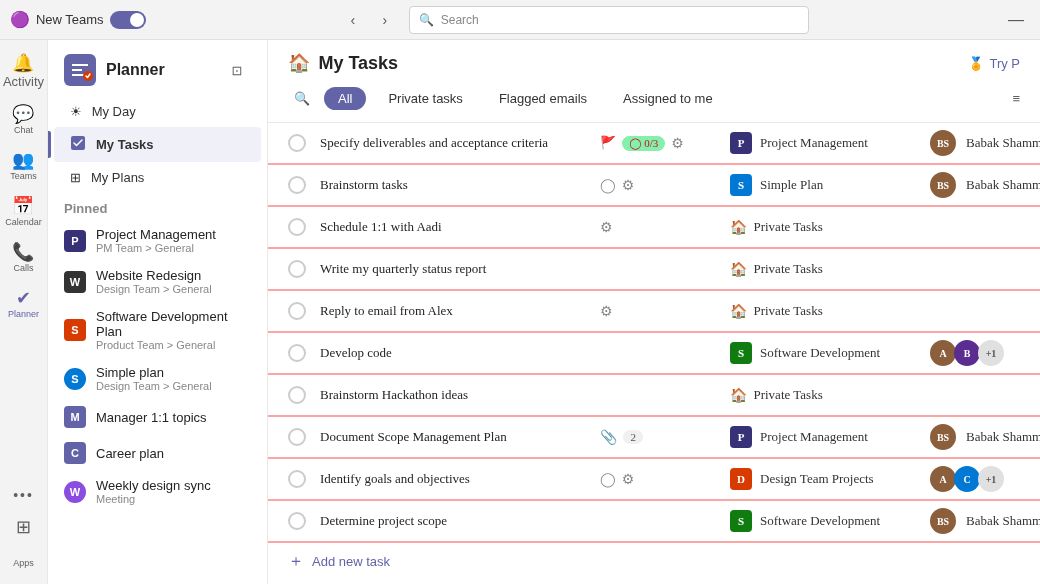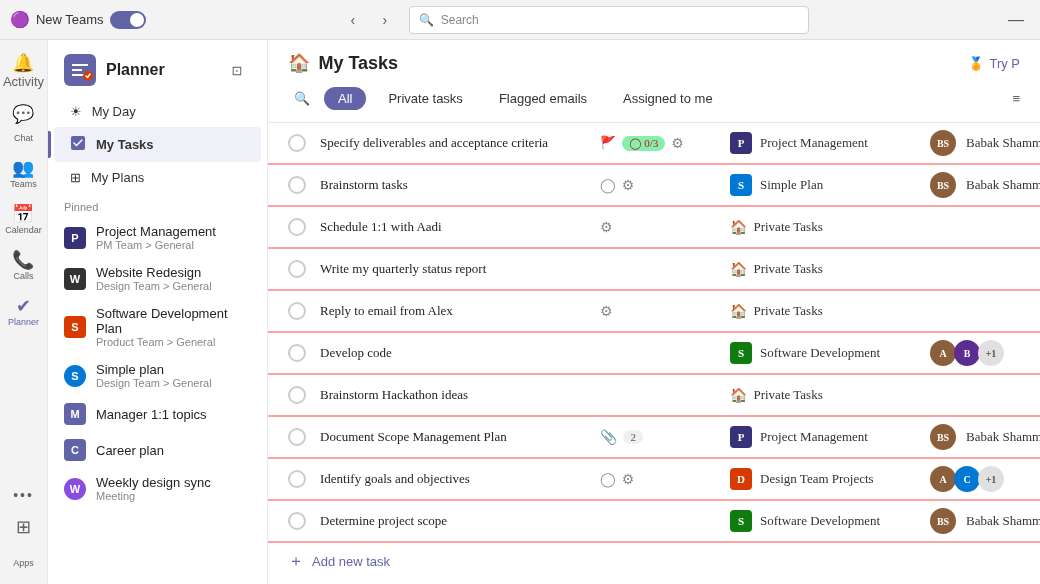--- a/index.html
+++ b/index.html
@@ -84,21 +84,21 @@
       cursor: pointer;
       color: #333;
       font-size: 13px;
       border-radius: 4px;
       margin: 0 6px;
       position: relative;
     }
     .sidebar-nav-item.active { background: #f0f0f8; font-weight: 600; }
     .sidebar-nav-item.active::before { content: ''; position: absolute; left: -6px; top: 4px; bottom: 4px; width: 3px; background: #6264a7; border-radius: 0 2px 2px 0; }
 
-    .sidebar-section-label { padding: 8px 16px 4px; font-size: 11px; color: #888; font-weight: 400; text-transform: none; }
+    .sidebar-section-label { padding: 8px 16px 4px; font-size: 13px; color: #888; font-weight: 700; text-transform: none; }
 
     .pinned-item {
       display: flex;
       align-items: center;
       gap: 10px;
       padding: 7px 16px;
       cursor: pointer;
       color: #333;
       font-size: 13px;
     }
@@ -250,21 +250,21 @@
 
 <div class="main-layout">
 
   <div class="left-icons">
     <div class="left-icon-item">
       <span class="icon-shape">🔔</span>
       <span style="font-size:13px;">Activity</span>
     </div>
     <div class="left-icon-item">
       <span class="icon-shape">💬</span>
-      <span style="font-size:9px;margin-top:8px;">Chat</span>
+      <span style="font-size:9px;">Chat</span>
     </div>
     <div class="left-icon-item">
       <span class="icon-shape">👥</span>
       <span style="font-size:9px;">Teams</span>
     </div>
     <div class="left-icon-item">
       <span class="icon-shape">📅</span>
       <span style="font-size:9px;">Calendar</span>
     </div>
     <div class="left-icon-item">

